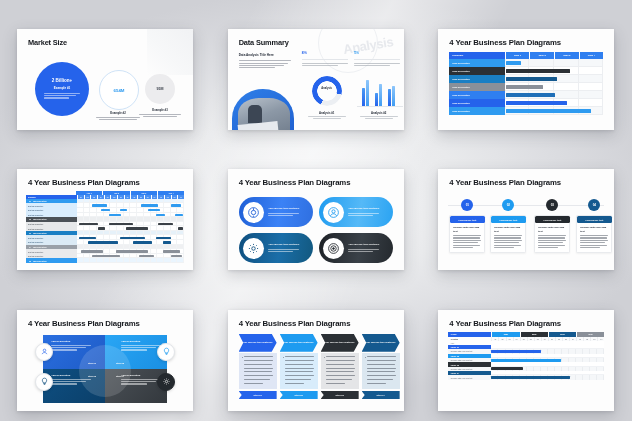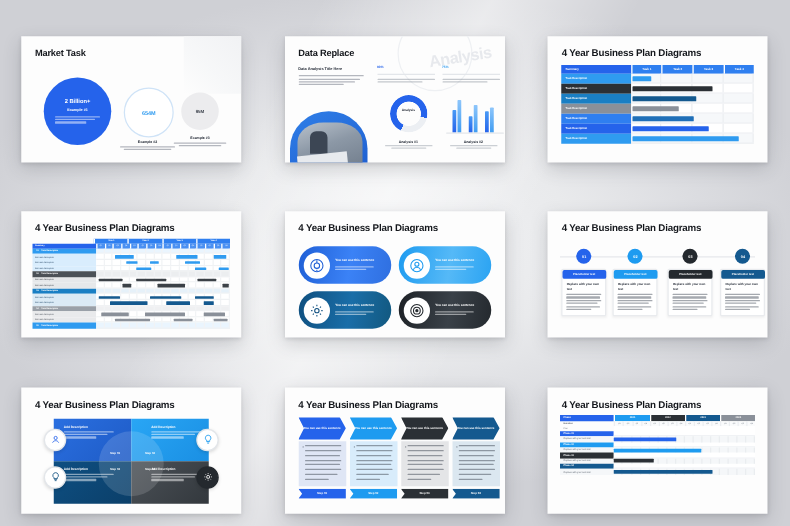--- a/index.html
+++ b/index.html
@@ -187,21 +187,21 @@
 </head>
 <body>
 
 <div class="bg"></div>
 
 <div class="grid">
 
   <div class="cell">
     <div class="slide">
       <div class="s1corner"></div>
-      <div class="title">Market Task</div>
+      <div class="title">Market Size</div>
 
       <div class="c1">
         <div class="big">2 Billion+</div>
         <div class="ex">Example #1</div>
         <div class="para">
           <span class="ln" style="width:100%"></span>
             <span class="ln" style="width:88%"></span>
             <span class="ln" style="width:70%"></span>
         </div>
       </div>
@@ -227,21 +227,21 @@
             <span class="ln" style="width:80%;margin:0 auto"></span>
           </div>
       </div>
     </div>
   </div>
 
   <div class="cell">
     <div class="slide">
       <div class="wmring"></div>
       <div class="wm">Analysis</div>
-      <div class="title">Data Replace</div>
+      <div class="title">Data Summary</div>
 
       <div class="s2left">
         <div class="s2h">Data Analysis
 Title Here</div>
         <div style="color:#6b7280">
           <span class="ln" style="width:100%"></span>
             <span class="ln" style="width:94%"></span>
           <span class="ln" style="width:88%"></span>
             <span class="ln" style="width:70%"></span>
         </div>

